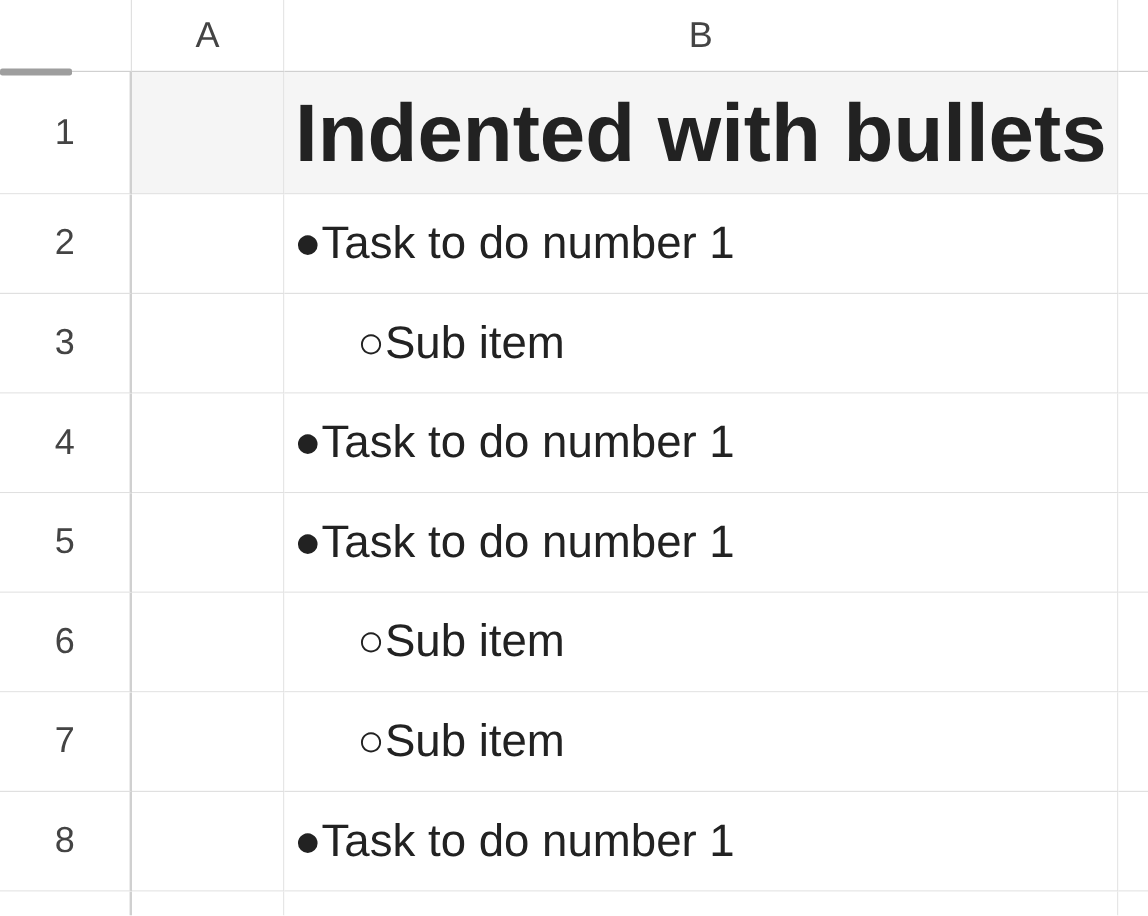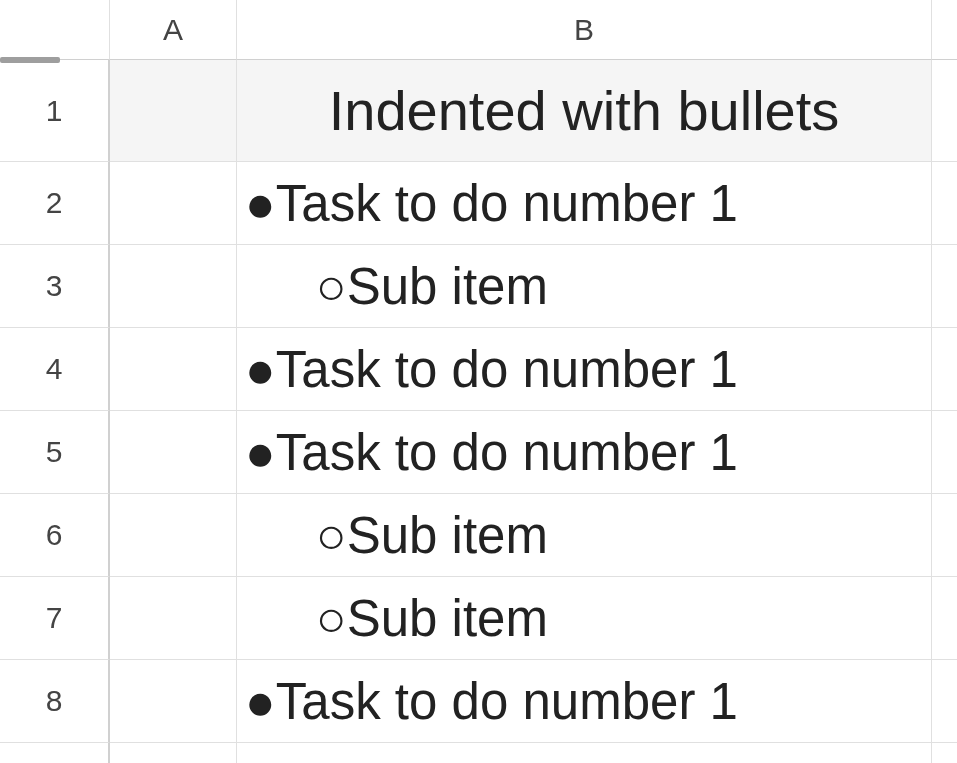--- a/index.html
+++ b/index.html
@@ -56,29 +56,29 @@
       font-size: 30px;
       color: #444;
       font-weight: 400;
     }
     .cell {
       background: #fff;
       border-right: 1px solid #e0e0e0;
       border-bottom: 1px solid #e0e0e0;
       display: flex;
       align-items: center;
-      font-size: 51px;
+      font-size: 38px;
       color: #222;
       padding: 0 8px;
       white-space: nowrap;
       overflow: hidden;
     }
     .title-cell {
-      font-weight: 400;
-      font-size: 56px;
+      font-weight: 700;
+      font-size: 68px;
       justify-content: center;
       padding: 0 20px;
     }
     .col-a-cell {
       
     }
     .extra {
       background: #fff;
       border-bottom: 1px solid #e0e0e0;
     }

